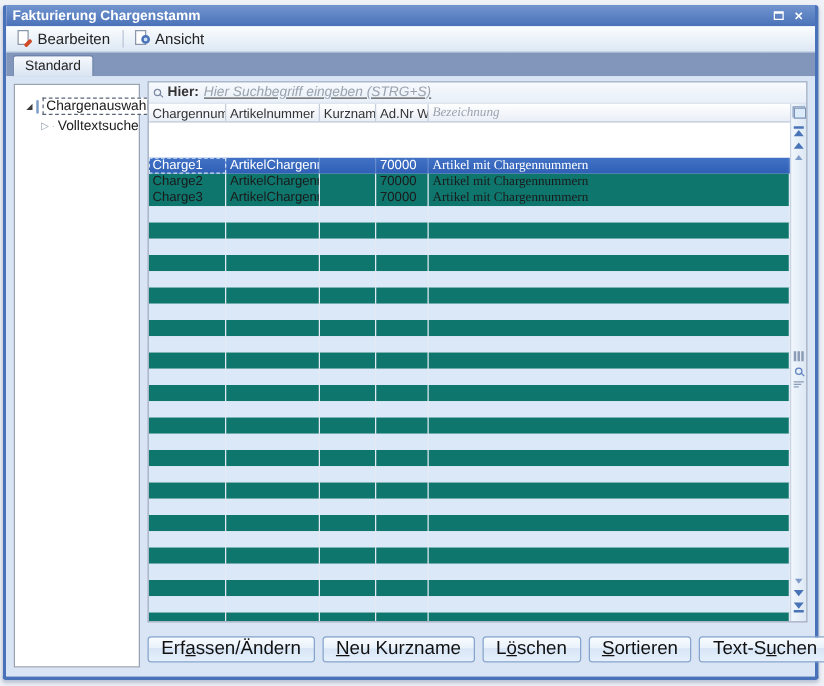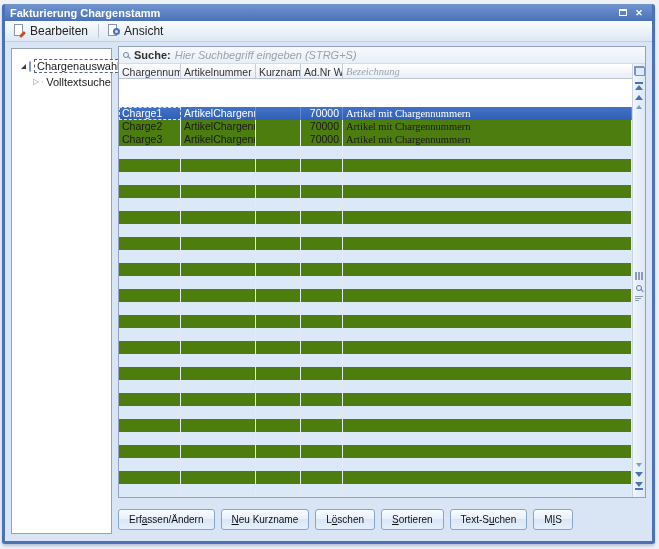--- a/index.html
+++ b/index.html
@@ -52,39 +52,39 @@
 
   
   .grid-panel { position:absolute; left:113px; top:4px; right:6px; bottom:43px; background:#fff;
                 border:1px solid #93a2ba; display:flex; flex-direction:column; overflow:hidden; }
 
   .search-bar { height:17px; flex:0 0 auto; background:linear-gradient(#f7fafd,#e8eff8);
                 border-bottom:1px solid #d3dcea; display:flex; align-items:center; gap:4px; padding:0 4px; }
   .mag-gray { width:6px; height:6px; border:1px solid #7a88a0; border-radius:50%; position:relative; display:inline-block; margin-right:1px; }
   .mag-gray::after { content:''; position:absolute; width:4px; height:1px; background:#7a88a0; transform:rotate(45deg); right:-3px; bottom:-1px; }
   .search-label { font-size:11px; font-weight:bold; color:#333; }
-  .search-input { flex:1; border:none; outline:none; background:transparent; font-size:11px; font-style:italic; color:#555; font-family:"Liberation Sans", sans-serif; }
+  .search-input { flex:1; border:none; outline:none; background:transparent; font-size:11px; font-style:italic; color:#555; font-family:"Liberation Sans", sans-serif;text-decoration:underline; }
   .search-input::placeholder { color:#9aa2ae; font-style:italic; }
 
   .grid-main { flex:1; display:flex; overflow:hidden; }
   .grid-left { flex:1; display:flex; flex-direction:column; overflow:hidden; }
 
   .grid-header { height:15px; flex:0 0 auto; display:flex; background:linear-gradient(#ffffff,#e9eef6);
                  border-bottom:1px solid #bcc6d6; font-size:10.5px; color:#333; }
   .hcell { border-right:1px solid #c6cedc; padding:1px 3px 0; display:flex; align-items:center; white-space:nowrap; overflow:hidden; }
   .hcell.hint { font-style:italic; color:#9aa2ae; border-right:none; }
 
   .c0 { width:62px; } .c1 { width:75px;text-align:center; } .c2 { width:45px; } .c3 { width:42px; } .c4 { flex:1;font-family:Liberation Serif, serif; }
 
   .grid-body { flex:1; overflow:hidden;margin-top:28px; }
-  .grid-row { display:flex; height:13px; font-size:10.5px; color:#1a1a1a; background:#4d7c0f; }
+  .grid-row { display:flex; height:13px; font-size:10.5px; color:#1a1a1a; background:#0f766e; }
   .grid-row.alt { background:#dbe8f8; }
   .grid-row.selected { background:linear-gradient(#4273c6,#2f5fb6); color:#fff; }
   .grid-cell { border-right:1px solid #e3eaf4; padding:0 3px; line-height:13px; white-space:nowrap; overflow:hidden; }
-  .grid-cell.num { text-align:right; }
+  .grid-cell.num { }
   .grid-row.selected .grid-cell { border-right-color:rgba(255,255,255,.22); }
   .grid-cell.focused { outline:1px dashed #cfe0f8; outline-offset:-1px; }
 
   
   .grid-strip { width:13px; flex:0 0 auto; border-left:1px solid #c8d4e4;
                 background:linear-gradient(to right,#f0f6fc,#dde8f4); display:flex; flex-direction:column; align-items:center; }
   .chooser-icon { width:11px; height:10px; position:relative; margin-top:2px; }
   .chooser-icon::before { content:''; position:absolute; left:0; top:0; width:8px; height:7px; border:1px solid #7d93b8; background:#fff; }
   .chooser-icon::after { content:''; position:absolute; right:0; bottom:0; width:8px; height:7px; border:1px solid #7d93b8; background:#dcebfa; }
   .strip-group { display:flex; flex-direction:column; align-items:center; gap:5px; }
@@ -99,24 +99,24 @@
   .cols-icon { display:flex; gap:1px; }
   .cols-icon span { width:2px; height:8px; background:#8a9cb6; display:block; }
   .mag-blue { width:6px; height:6px; border:1px solid #5b7fc0; border-radius:50%; position:relative; display:block; }
   .mag-blue::after { content:''; position:absolute; width:4px; height:1px; background:#5b7fc0; transform:rotate(45deg); right:-3px; bottom:-1px; }
   .list-icon { display:flex; flex-direction:column; gap:1px; }
   .list-icon span { width:8px; height:1px; background:#8a9cb6; display:block; }
   .list-icon span:nth-child(2) { width:6px; } .list-icon span:nth-child(3) { width:4px; }
 
   
   .footer { position:absolute; left:113px; right:6px; bottom:11px; height:22px; display:flex; gap:6px; align-items:center; }
-  .btn { height:21px; padding:0 10px; font-size:10px; color:#111; font-family:"Liberation Sans", sans-serif;
+  .btn { height:21px; padding:0 10px; font-size:15px; color:#111; font-family:"Liberation Sans", sans-serif;
          border:1px solid #86a5cc; border-radius:3px;
          background:linear-gradient(#f9fcff 0%, #e9f1fb 45%, #d7e5f6 46%, #e6f0fc 100%);
-         display:flex; align-items:center; white-space:nowrap; }
+         display:flex; white-space:nowrap; }
   .btn .key { text-decoration:underline; }
 </style>
 </head>
 <body>
 
 <div class="window">
 
   <div class="titlebar">
     <span>Fakturierung Chargenstamm</span>
     <span class="spacer"></span>
@@ -139,20 +139,25 @@
     <span class="tool-sep"></span>
     <div class="tool-btn">
       <span class="icon-mag-doc">
           <span class="page"></span>
           <span class="lens"></span>
         </span>
       <span>Ansicht</span>
     </div>
   </div>
 
+  <div class="tabstrip">
+    <div class="tab">
+      <span>Standard</span>
+    </div>
+  </div>
 
   <div class="tabpage">
 
     <div class="tree-panel">
       <div class="tree-item">
         <span class="exp-open"></span>
         <span class="icon-form"></span>
         <span class="tree-label selected">Chargenauswahl</span>
       </div>
       <div class="tree-item child">
@@ -167,21 +172,21 @@
           <circle cx="9.8" cy="6" r="1.2" fill="#9fb4d8"></circle>
         </svg>
         <span class="tree-label">Volltextsuche</span>
       </div>
     </div>
 
     <div class="grid-panel">
 
       <div class="search-bar">
         <span class="mag-gray"></span>
-        <span class="search-label">Suche:</span>
+        <span class="search-label">Hier:</span>
         <input class="search-input" type="text" placeholder="Hier Suchbegriff eingeben (STRG+S)" style="">
       </div>
 
       <div class="grid-main">
         <div class="grid-left">
           <div class="grid-header">
             <div class="hcell c0">
               <span>Chargennummer</span>
 
             </div>

